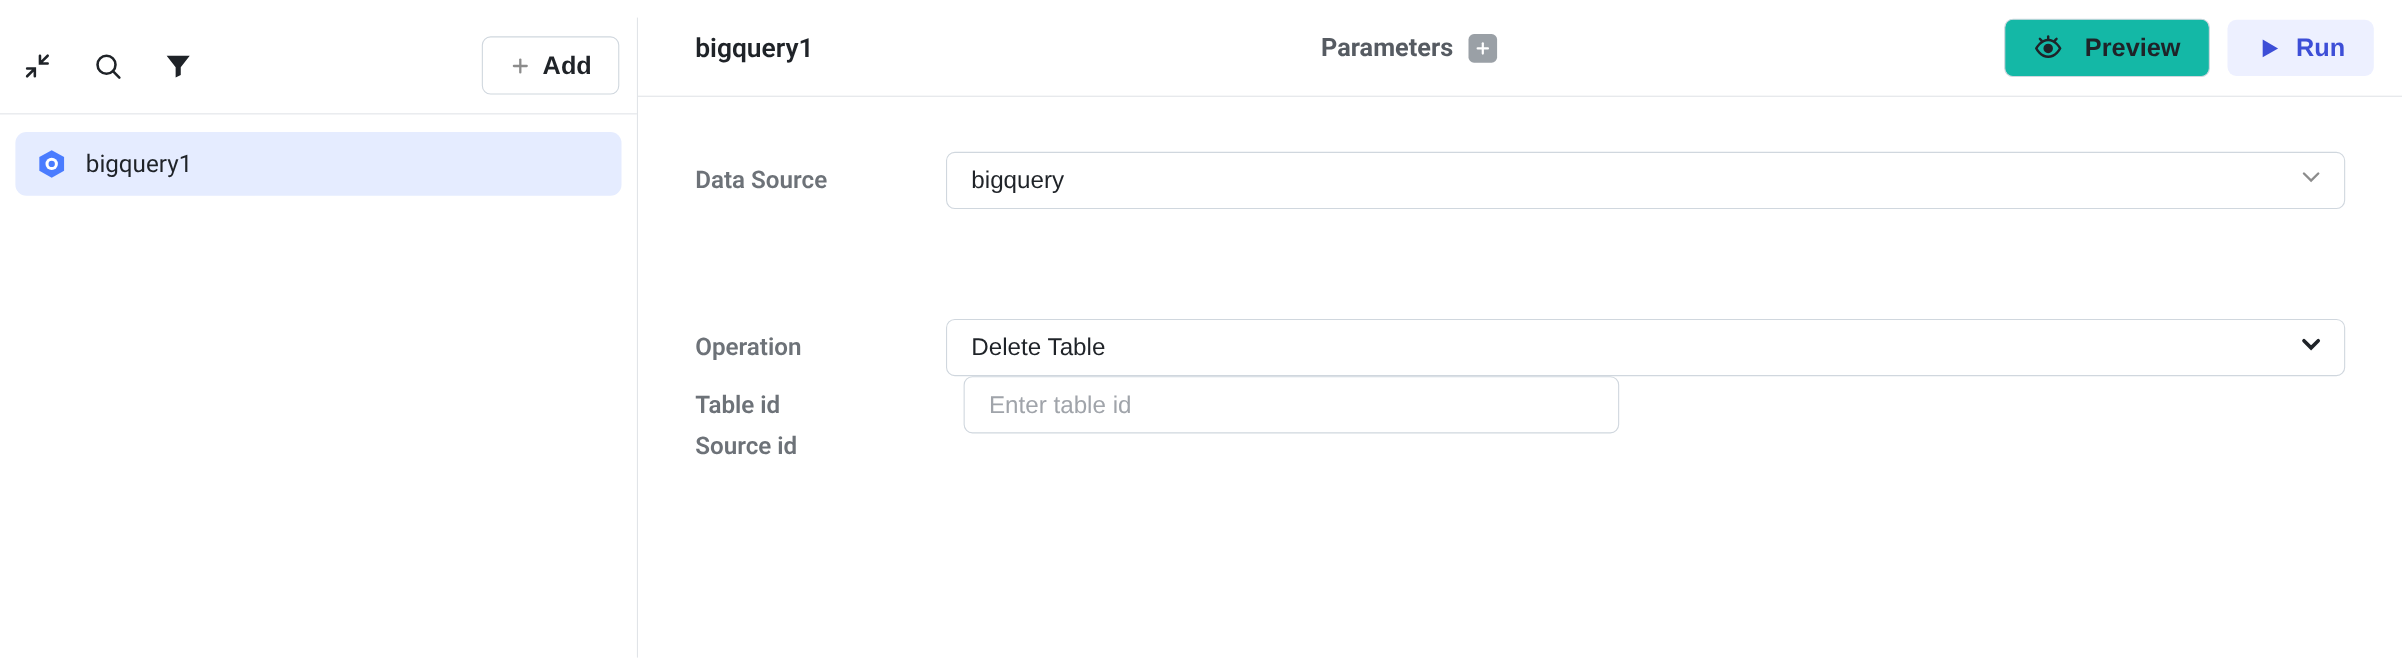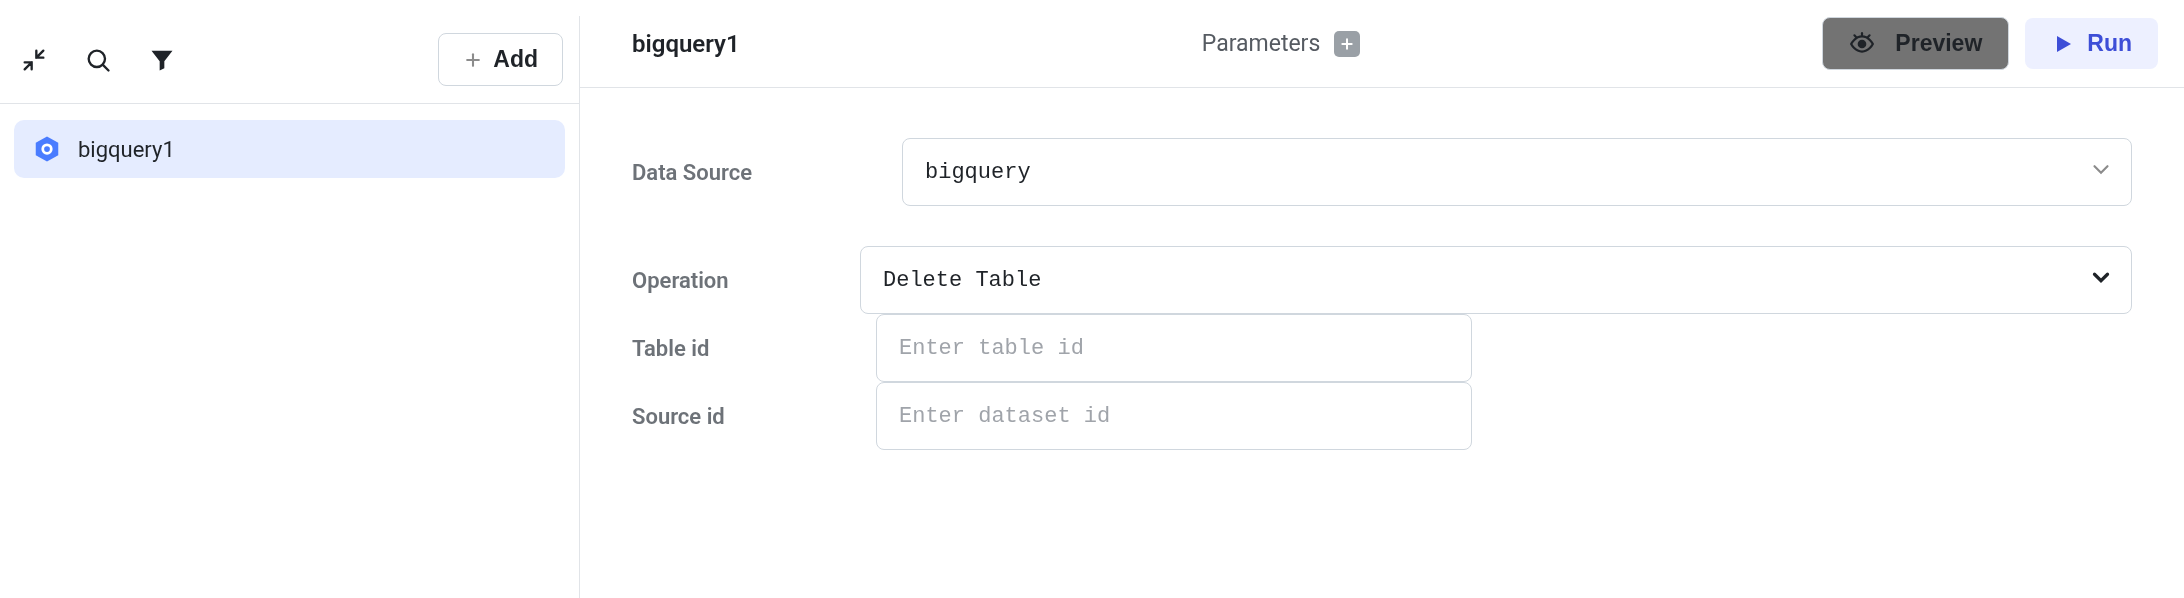--- a/index.html
+++ b/index.html
@@ -123,21 +123,21 @@
       color: #1f2328;
     }
     .header-spacer {
       flex: 1;
     }
     .parameters {
       display: flex;
       align-items: center;
       gap: 14px;
       font-size: 23px;
-      font-weight: 400;
+      font-weight: 700;
       color: #565b62;
       cursor: pointer;
     }
     .parameters-badge {
       width: 26px;
       height: 26px;
       background: #9aa0a6;
       border-radius: 5px;
       display: flex;
       align-items: center;
@@ -153,21 +153,21 @@
       align-items: center;
       gap: 16px;
       margin-left: auto;
     }
     .preview-btn {
       display: flex;
       align-items: center;
       gap: 20px;
       padding: 12px 26px;
       border: 1.5px solid #d0d7de;
-      background: #737373;
+      background: #14b8a6;
       border-radius: 8px;
       font-size: 23px;
       font-weight: 600;
       color: #1f2328;
       cursor: pointer;
     }
     .preview-btn svg {
       width: 26px;
       height: 26px;
     }
@@ -190,21 +190,21 @@
     }
 
     .main-body {
       flex: 1;
       padding: 50px 52px;
     }
     .form-row {
       display: flex;
       align-items: center;
     }
-    .form-row.wide-gap { margin-bottom: 40px; gap: 42px; }
+    .form-row.wide-gap { margin-bottom: 100px; }
     .form-label {
       width: 228px;
       font-size: 22px;
       font-weight: 600;
       color: #6d7278;
       flex-shrink: 0;
     }
     .select-wrap {
       flex: 1;
       position: relative;
@@ -215,22 +215,22 @@
     }
     .select-input, .text-input {
       width: 100%;
       padding: 16px 52px 16px 22px;
       border: 1.5px solid #d0d7de;
       border-radius: 8px;
       font-size: 22px;
       color: #1f2328;
       background: #ffffff;
       outline: none;
-      font-family: Liberation Mono, monospace;
-      height: 68px;
+      font-family: Liberation Sans, sans-serif;
+      height: 52px;
     }
     .text-input::placeholder {
       color: #a0a4aa;
     }
     .chevron {
       position: absolute;
       right: 18px;
       top: 50%;
       transform: translateY(-50%);
       pointer-events: none;
@@ -349,19 +349,16 @@
 
       <div class="form-row">
         <div class="form-label">Table id</div>
         <div class="select-wrap narrow">
           <input class="text-input" type="text" placeholder="Enter table id" style="">
         </div>
       </div>
 
       <div class="form-row">
         <div class="form-label">Source id</div>
-        <div class="select-wrap narrow">
-          <input class="text-input" type="text" placeholder="Enter dataset id" style="">
-        </div>
       </div>
     </div>
   </main>
 </div>
 
 </body></html>

